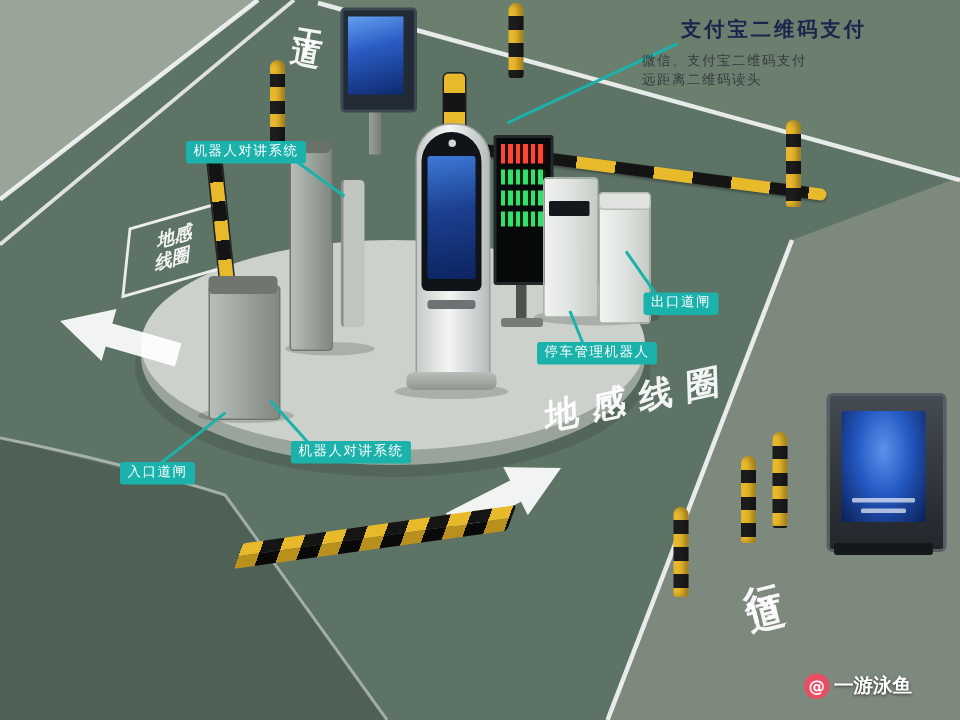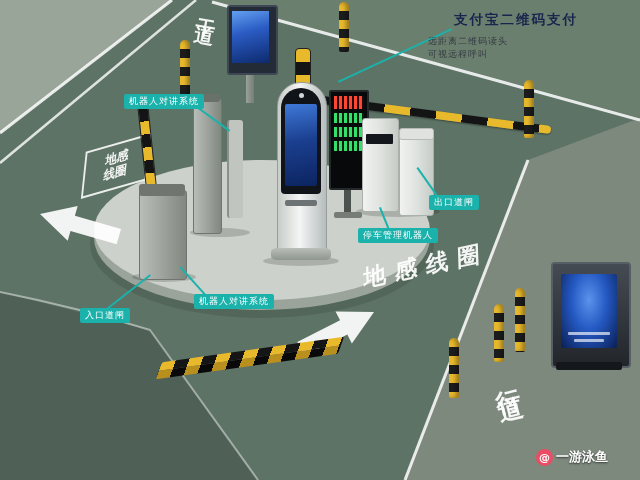--- a/index.html
+++ b/index.html
@@ -187,22 +187,22 @@
 
   <div class="tag" style="left:124px;top:94px;">机器人对讲系统</div>
   <div class="tag" style="left:429px;top:195px;">出口道闸</div>
   <div class="tag" style="left:358px;top:228px;">停车管理机器人</div>
   <div class="tag" style="left:194px;top:294px;">机器人对讲系统</div>
   <div class="tag" style="left:80px;top:308px;">入口道闸</div>
 
   <div class="callout">
     <div class="callout-heading">支付宝二维码支付</div>
     <div class="callout-features">
+      <div>微信、支付宝二维码支付</div>
       <div>远距离二维码读头</div>
-      <div>可视远程呼叫</div>
     </div>
   </div>
 
   <div class="watermark">
     <div class="wm-badge">@</div>
     <div class="wm-name">一游泳鱼</div>
   </div>
 
 </div>
 

